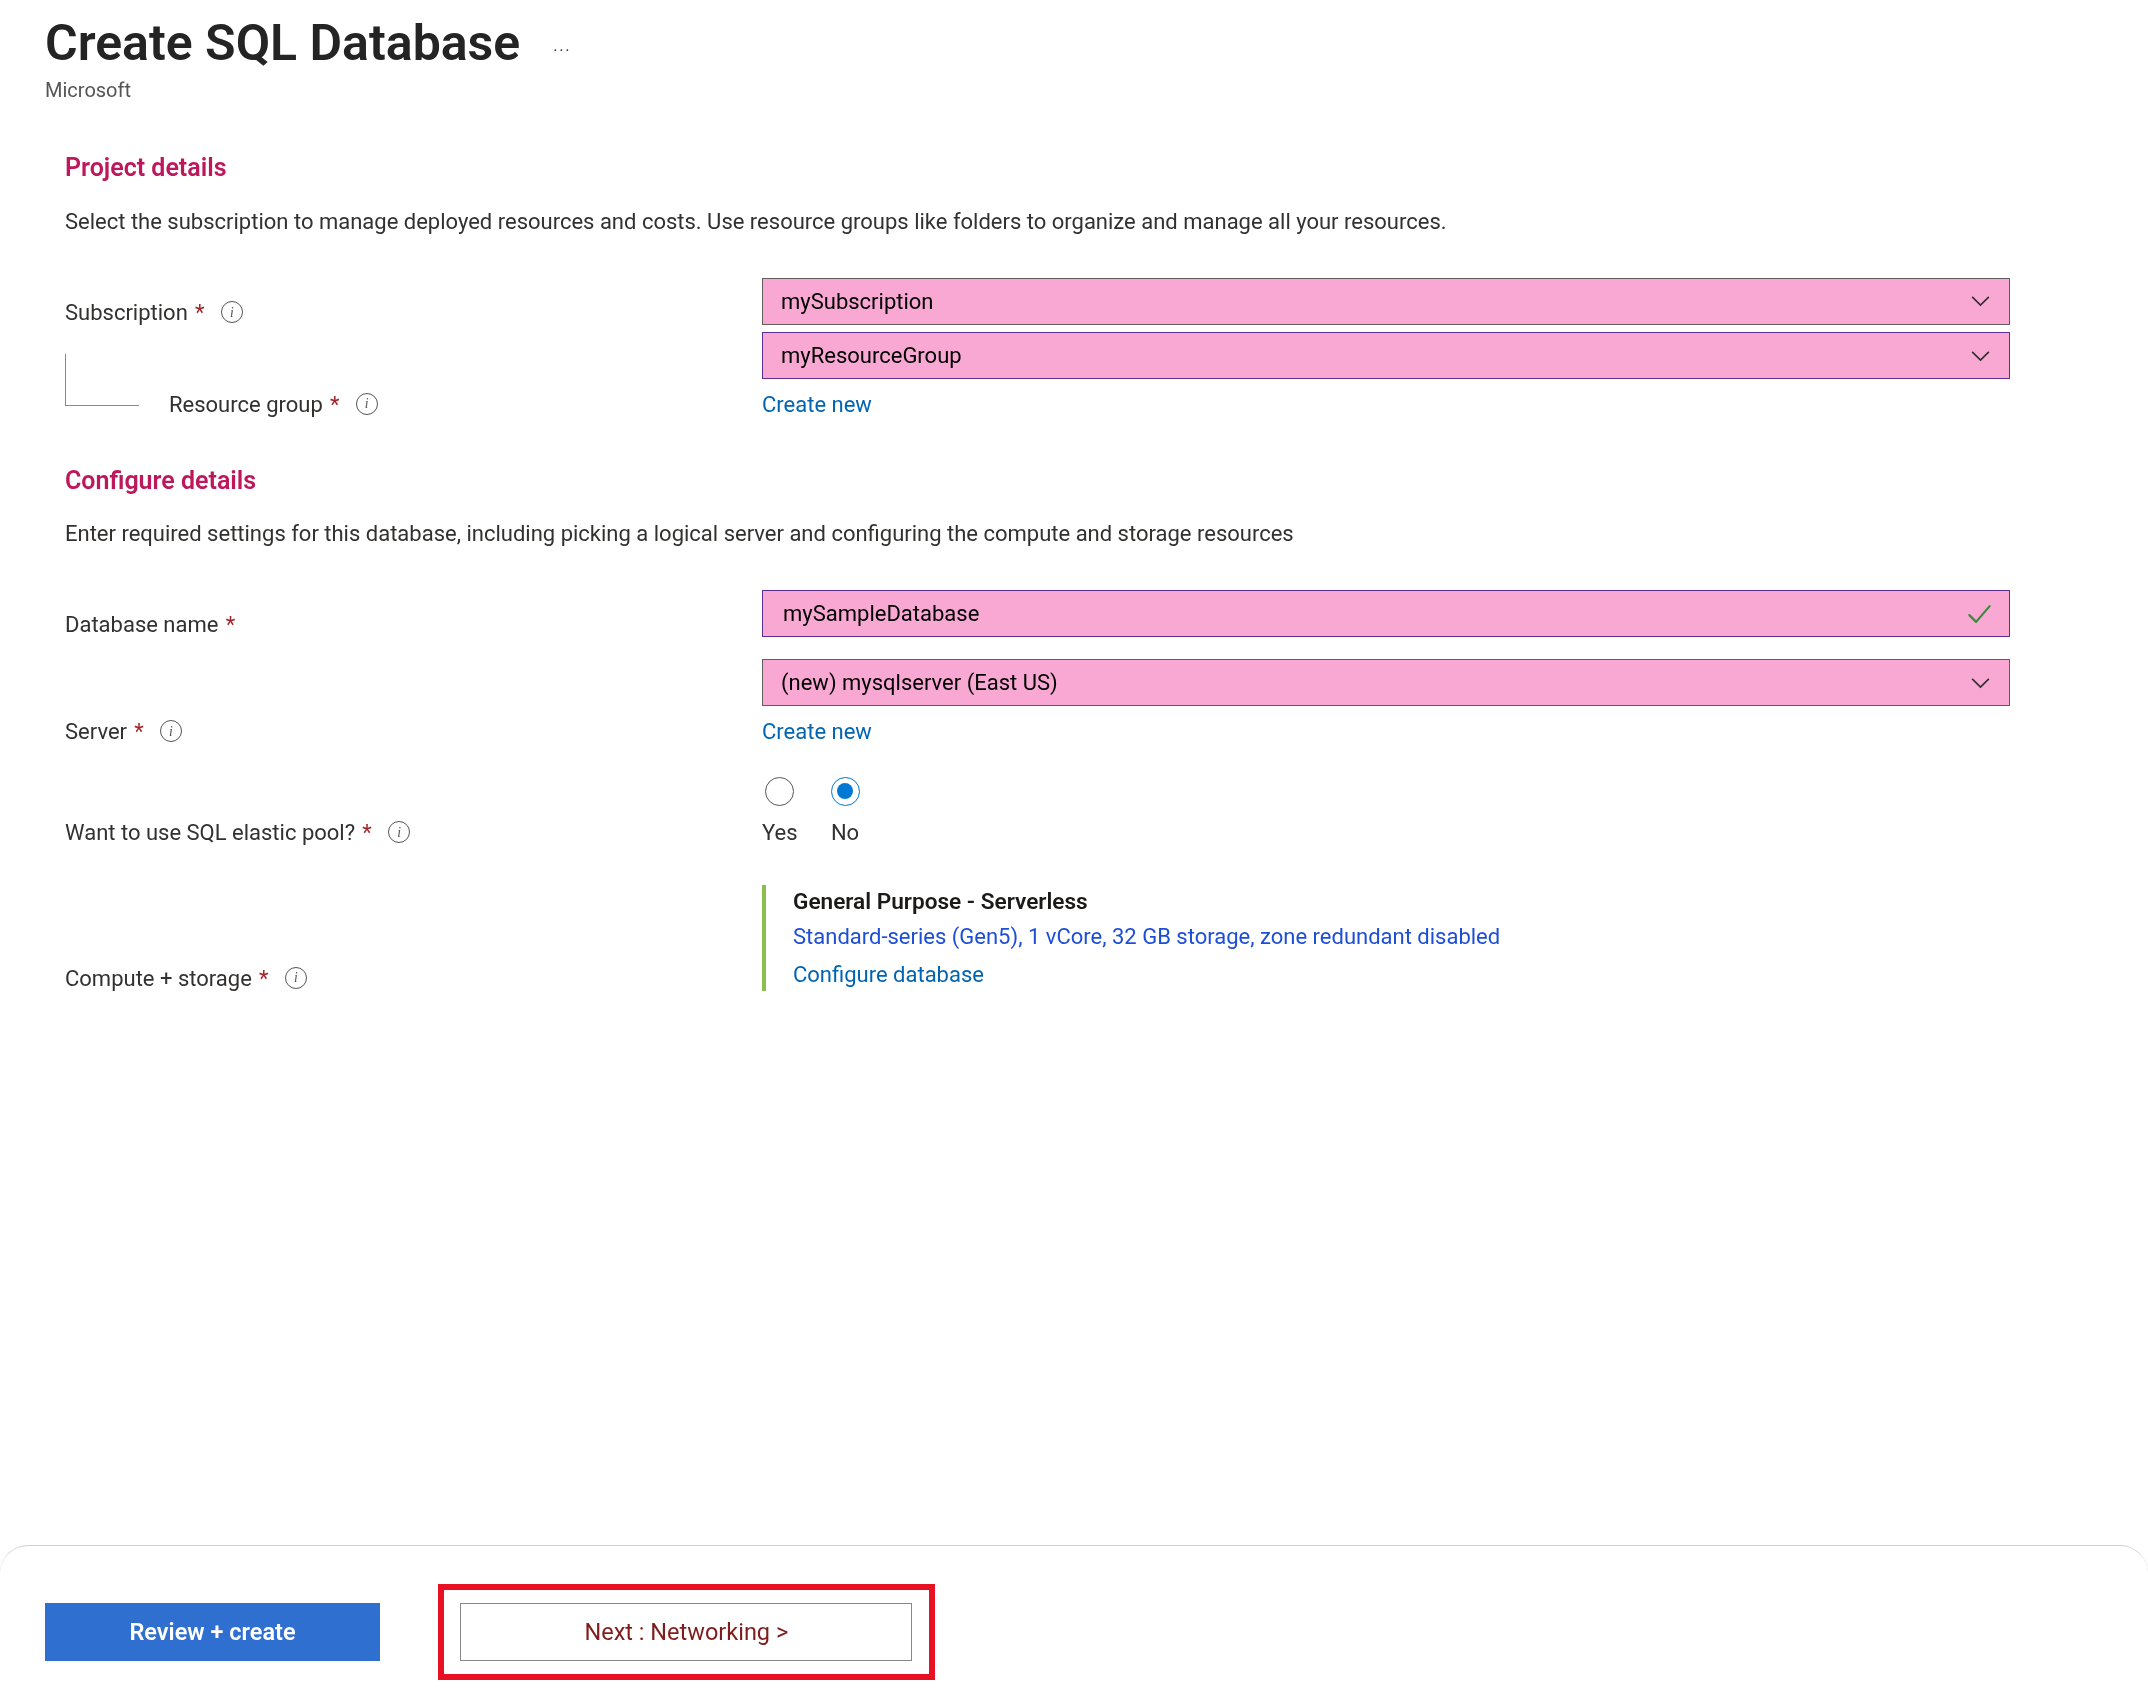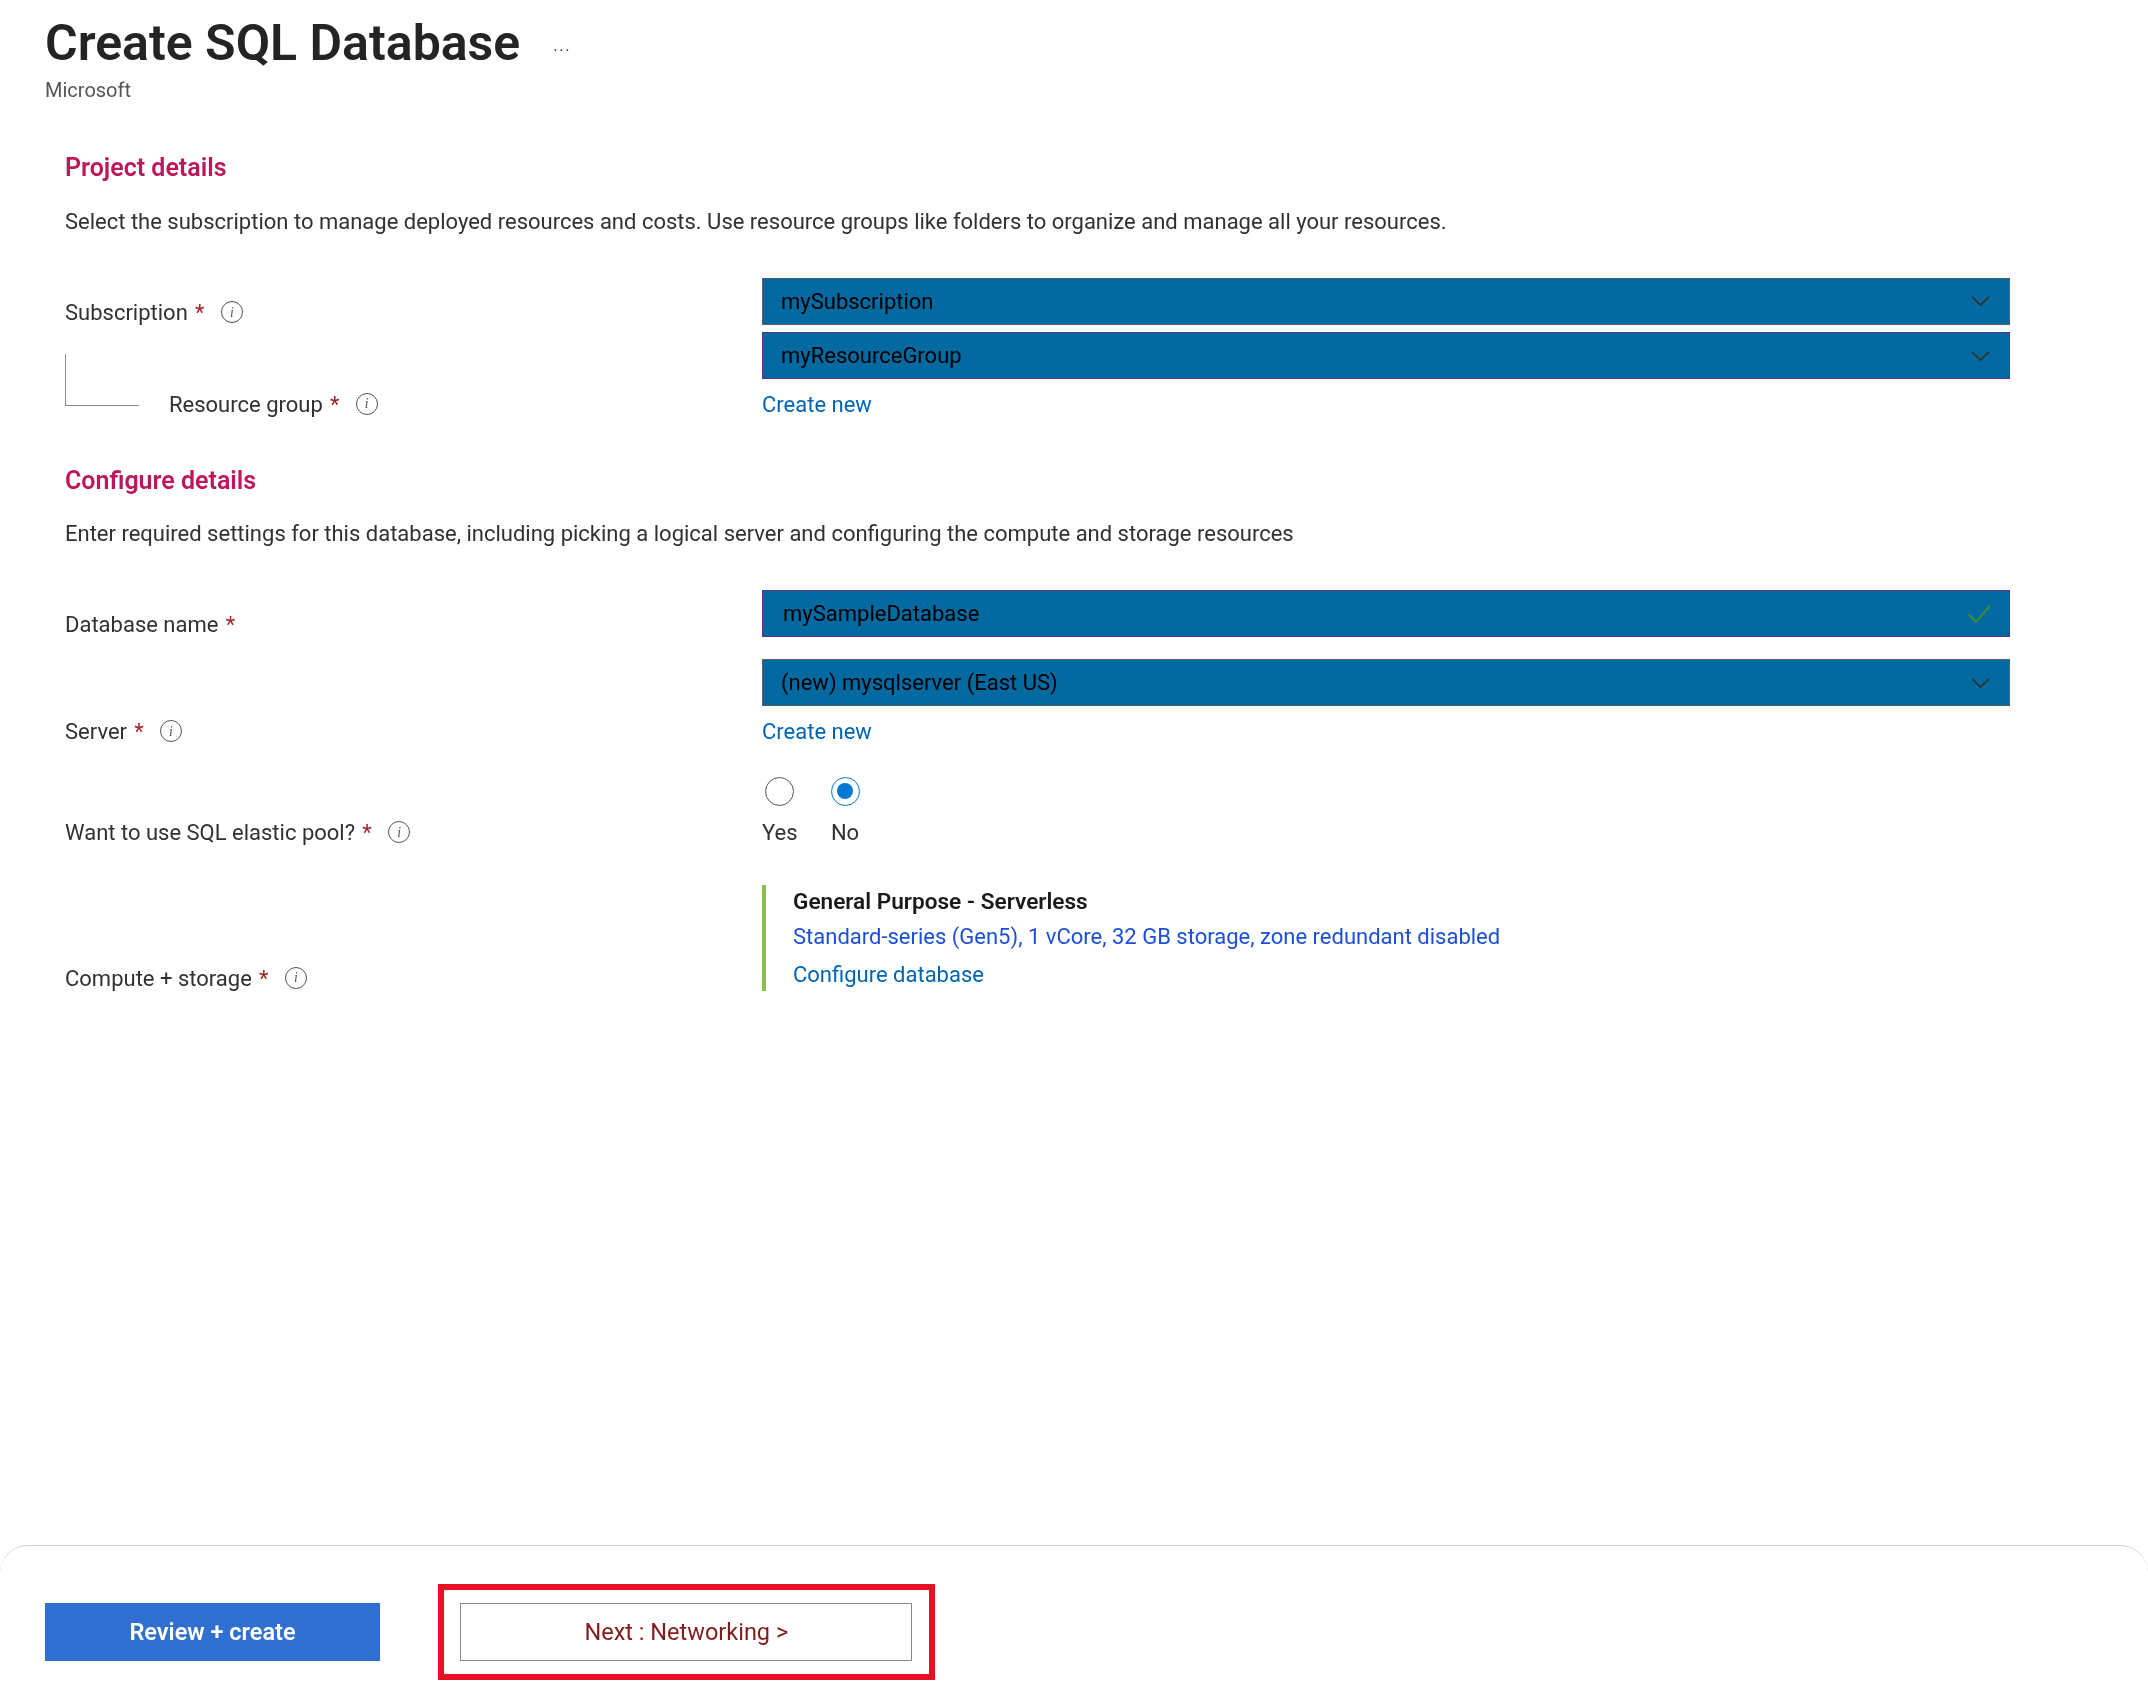--- a/index.html
+++ b/index.html
@@ -57,21 +57,21 @@
     display:inline-flex;align-items:center;justify-content:center;
     width:22px;height:22px;border:1.4px solid #555;border-radius:50%;
     font-size:13.6px;color:#555;margin-left:16.3px;line-height:1;cursor:pointer;
     font-family:Georgia,serif;font-style:italic;
   }
   .ctrl-col{flex:1 1 auto;max-width:1248px;}
 
   .combo,.txt{
     width:100%;height:47px;
     border:1.4px solid var(--border);
-    background:#0369a1;color:#000;
+    background:#f9a8d4;color:#000;
     font-size:22px;padding:0 49px 0 18px;
     display:flex;align-items:center;position:relative;
     font-family:inherit;
   }
   .combo{cursor:pointer;}
   .combo.sel,.txt.sel{border:1.8px solid var(--sel);}
   .chev{
     position:absolute;right:16.3px;top:50%;transform:translateY(-50%);
     pointer-events:none;
   }

